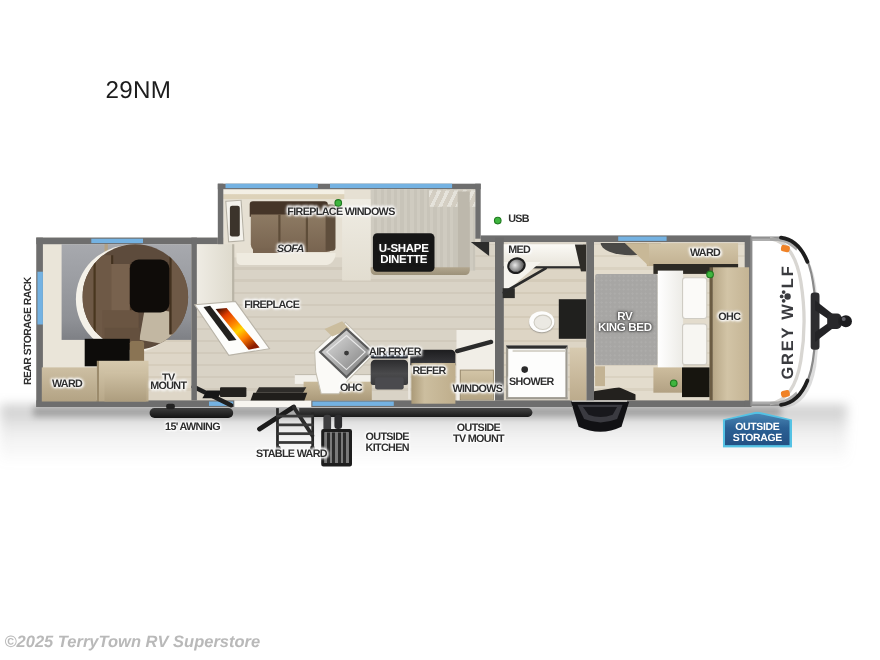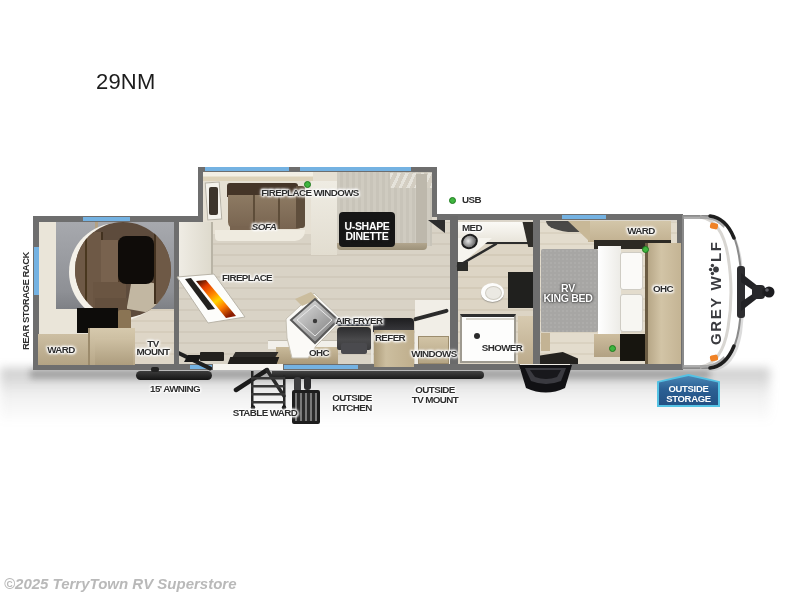--- a/index.html
+++ b/index.html
@@ -368,21 +368,21 @@
 
 <div class="lbl" style="left:294px;top:349px;width:50px;">OHC</div>
 
 <div class="lbl" style="left:409px;top:350px;width:50px;">WINDOWS</div>
 
 <div class="gdot" style="left:449px;top:197px;"></div>
 <div class="lbl" style="left:462px;top:196px;">USB</div>
 
 <div class="lbl" style="left:447px;top:224px;width:50px;">MED</div>
 
-<div class="lbl" style="left:458px;top:344px;width:50px;padding-left:19px;">SHOWER</div>
+<div class="lbl" style="left:458px;top:344px;width:50px;">SHOWER</div>
 
 <div class="wlbl" style="left:538px;top:283px;width:60px;line-height:10px;">RV<br>KING BED</div>
 
 <div class="lbl" style="left:616px;top:227px;width:50px;">WARD</div>
 
 <div class="lbl" style="left:638px;top:285px;width:50px;">OHC</div>
 
 <div class="lbl" style="left:225px;top:409px;width:80px;">STABLE WARD</div>
 
 <div class="lbl" style="left:312px;top:393px;width:80px;line-height:10px;">OUTSIDE<br>KITCHEN</div>

